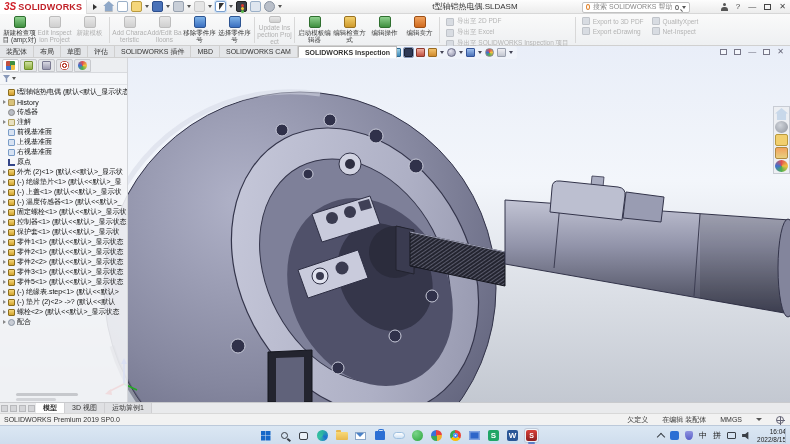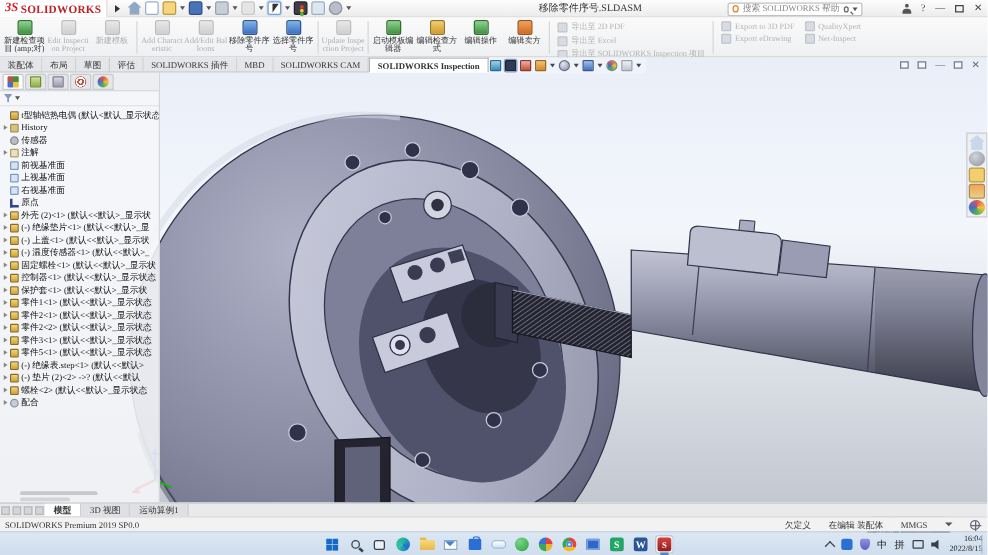--- a/index.html
+++ b/index.html
@@ -1,18 +1,18 @@
 <!DOCTYPE html>
 <html><head>
 <meta charset="utf-8">
 <style>
   * { margin:0; padding:0; box-sizing:border-box; }
   html,body { width:790px; height:444px; overflow:hidden; }
   body { font-family:"Liberation Sans","DejaVu Sans",sans-serif; font-size:8px; color:#222; position:relative; background:#fff; }
-  .abs { position:absolute;font-family:Liberation Serif, serif; }
+  .abs { position:absolute; }
 
   
   .titlebar { left:0; top:0; width:790px; height:14px; background:linear-gradient(#fdfdfd,#ececec); border-bottom:1px solid #d7d7d7; display:flex; align-items:center; }
   .logo { display:flex; align-items:center; padding:0 4px; height:14px; background:#fff; border-right:1px solid #ddd; }
   .logo-mark { color:#d1202a; font-weight:bold; font-style:italic; font-size:10px; margin-right:2px; }
   .logo-name { color:#c02128; font-weight:bold; font-size:9px; letter-spacing:.2px; }
   .flyout { width:0; height:0; border-left:4px solid #333; border-top:3px solid transparent; border-bottom:3px solid transparent; margin:0 6px; }
   .qa { display:flex; align-items:center; gap:3px; }
   .qaic { width:11px; height:11px; border-radius:2px; display:inline-block; position:relative; }
   .qaic.home { background:linear-gradient(#f7f7f7,#ddd); border:1px solid #bbb; clip-path:polygon(50% 0,100% 45%,85% 45%,85% 100%,15% 100%,15% 45%,0 45%); background:#8fa8c8; }
@@ -203,21 +203,21 @@
       <span class="qcaret"></span>
     <span class="qaic undo"></span>
       <span class="qcaret"></span>
     <span class="qaic sel"></span>
       <span class="qcaret"></span>
     <span class="qaic rebuild"></span>
     <span class="qaic props"></span>
     <span class="qaic gear"></span>
       <span class="qcaret"></span>
   </div>
-  <span class="doctitle">移除零件序号.SLDASM</span>
+  <span class="doctitle">t型轴铠热电偶.SLDASM</span>
   <div class="searchbox">
     <span class="sw-ball"></span>
     <span class="searchtext">搜索 SOLIDWORKS 帮助</span>
     <span class="mag"></span>
     <span class="qcaret"></span>
   </div>
   <div class="winctl">
     <span class="person"></span>
     <span class="wbtn">?</span>
     <span class="wbtn">—</span>

